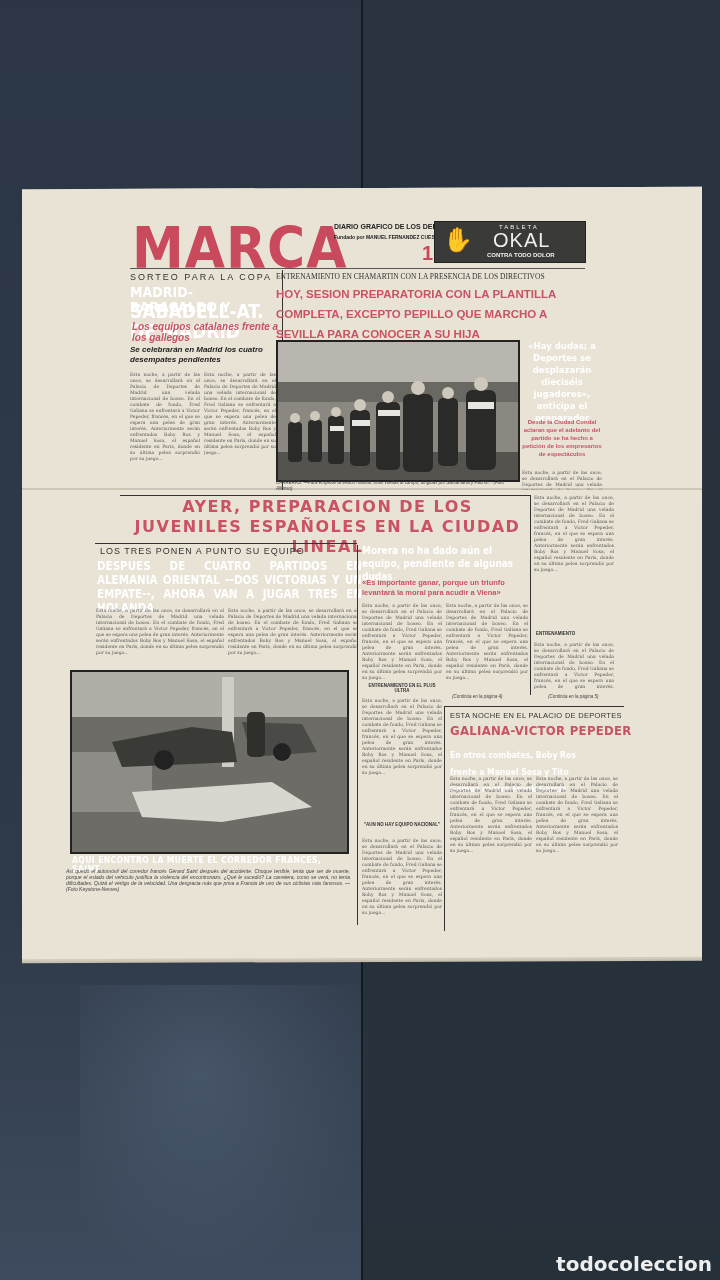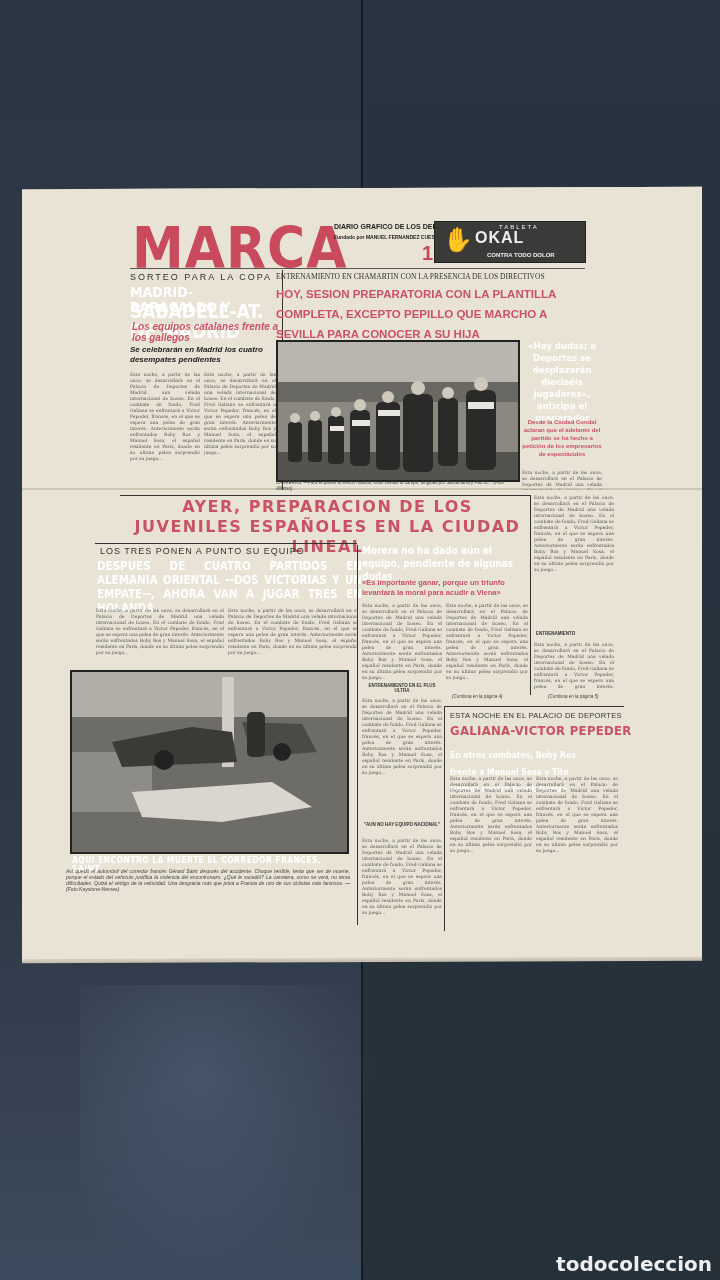--- a/index.html
+++ b/index.html
@@ -18,21 +18,21 @@
   .paper::before{content:"";position:absolute;left:82px;top:0;width:598px;height:70px;background:#e9e3d5;}
   .fold{position:absolute;left:22px;top:488px;width:680px;height:2px;background:rgba(120,110,90,.25);}
   .abs{position:absolute;}
   .masthead{left:132px;top:222px;font-family:"DejaVu Sans",sans-serif;font-weight:900;
     font-size:52px;color:#c94a5c;letter-spacing:1px;transform:scaleY(1.1);line-height:1;}
   .tagline{left:334px;top:222px;font-size:7px;font-weight:bold;color:#222;line-height:10px;}
   .price{left:422px;top:242px;font-size:20px;color:#c9485a;font-weight:bold;font-family:"Liberation Sans Narrow","Liberation Sans",sans-serif;}
   .ad{left:434px;top:221px;width:150px;height:40px;background:#3a3a38;color:#eee;
     border:1px solid #222;}
   .ad .t1{position:absolute;left:64px;top:2px;font-size:6px;letter-spacing:2px;}
-  .ad .t2{position:absolute;left:40px;top:7px;font-size:16px;font-weight:700;letter-spacing:1px;}
+  .ad .t2{position:absolute;left:58px;top:7px;font-size:20px;font-weight:400;letter-spacing:1px;}
   .ad .t3{position:absolute;left:52px;top:30px;font-size:6px;font-weight:bold;}
   .ad .hand{position:absolute;left:8px;top:4px;font-size:24px;color:#ddd;}
   .kicker{font-size:10px;color:#333;letter-spacing:2px;}
   .hed{font-family:"DejaVu Sans Condensed","DejaVu Sans",sans-serif;font-weight:900;color:#ffffff;line-height:1.05;}
   .red{color:#c95264;}
   .body-text{font-family:"DejaVu Serif",serif;font-size:4.5px;color:#555;line-height:6px;
     text-align:justify;overflow:hidden;}
   .photo{background:linear-gradient(180deg,#9a9890 0%,#6e6c66 40%,#454440 100%);border:2px solid #222;}
   .caption{font-size:5px;color:#444;font-style:italic;line-height:6px;}
   .watermark{right:8px;bottom:4px;font-family:"DejaVu Sans",sans-serif;font-weight:bold;

